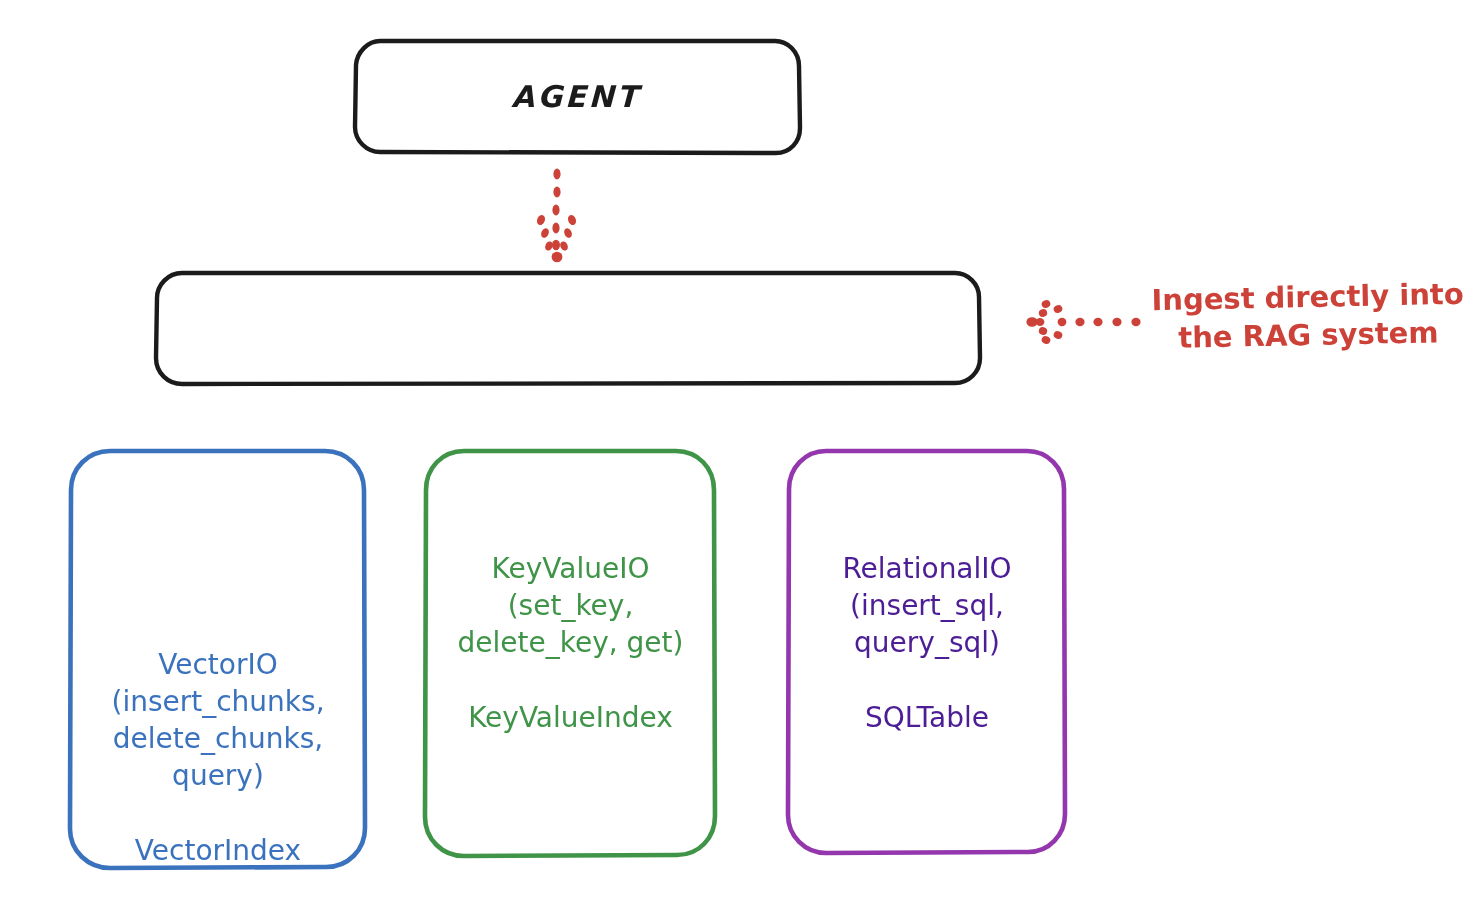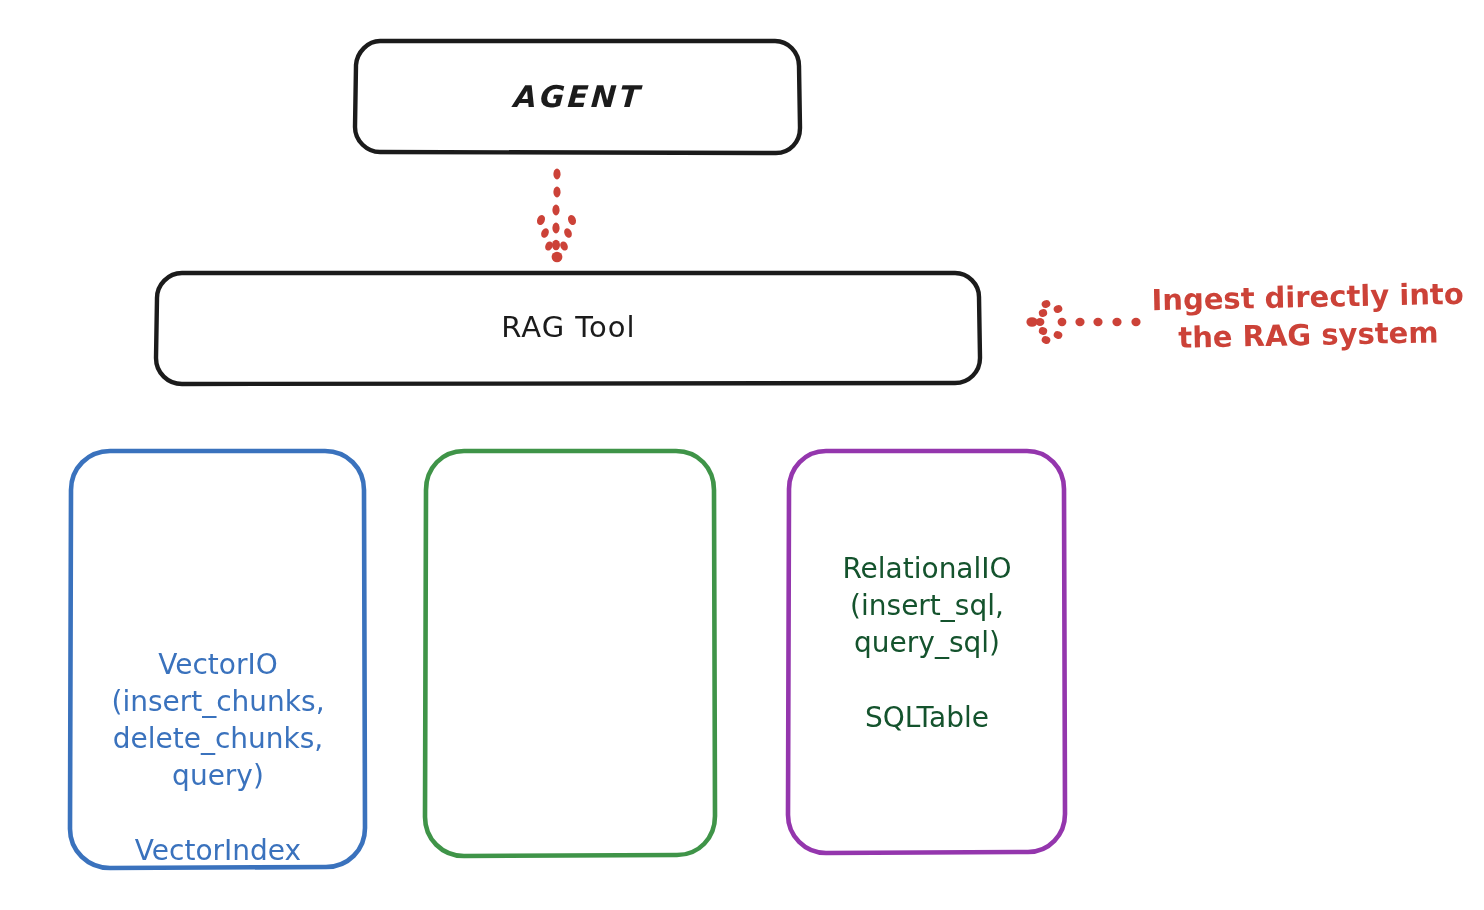--- a/index.html
+++ b/index.html
@@ -106,21 +106,21 @@
   #keyvalueio-node .node-label,
   #relationalio-node .node-label {
     font-size: 28px;
     font-weight: 500;
     line-height: 1.33;
     padding-top: 85px;
     width: 100%;
   }
   #vectorio-node .node-label   { color: #3a72bd; }
   #keyvalueio-node .node-label { color: #3f9448; padding-top: 100px; }
-  #relationalio-node .node-label { color: #14532d; padding-top: 100px; }
+  #relationalio-node .node-label { color: #4c1d95; padding-top: 100px; }
 
   
   #ingest-annotation {
     position: absolute;
     left: 1148px;
     top: 278px;
     width: 320px;
     color: #cc4238;
     font-size: 29px;
     font-weight: 600;
@@ -223,33 +223,37 @@
 
       <ellipse cx="1032" cy="322" rx="5.6" ry="4.8"></ellipse>
       <ellipse cx="1040" cy="322" rx="4.4" ry="4.0"></ellipse>
     </g>
   </svg>
 
   <div class="node" id="agent-node">
     <div class="node-label">AGENT</div>
   </div>
 
-  <div class="node" id="rag-tool-node">
-    <div class="node-label">RAG Tool</div>
-  </div>
 
   <div class="node" id="vectorio-node">
     <div class="node-label">VectorIO
 (insert_chunks,
 delete_chunks,
 query)
 
 VectorIndex</div>
   </div>
 
+  <div class="node" id="keyvalueio-node">
+    <div class="node-label">KeyValueIO
+(set_key,
+delete_key, get)
+
+KeyValueIndex</div>
+  </div>
 
   <div class="node" id="relationalio-node">
     <div class="node-label">RelationalIO
 (insert_sql,
 query_sql)
 
 SQLTable</div>
   </div>
 
   <div id="ingest-annotation">Ingest directly into

